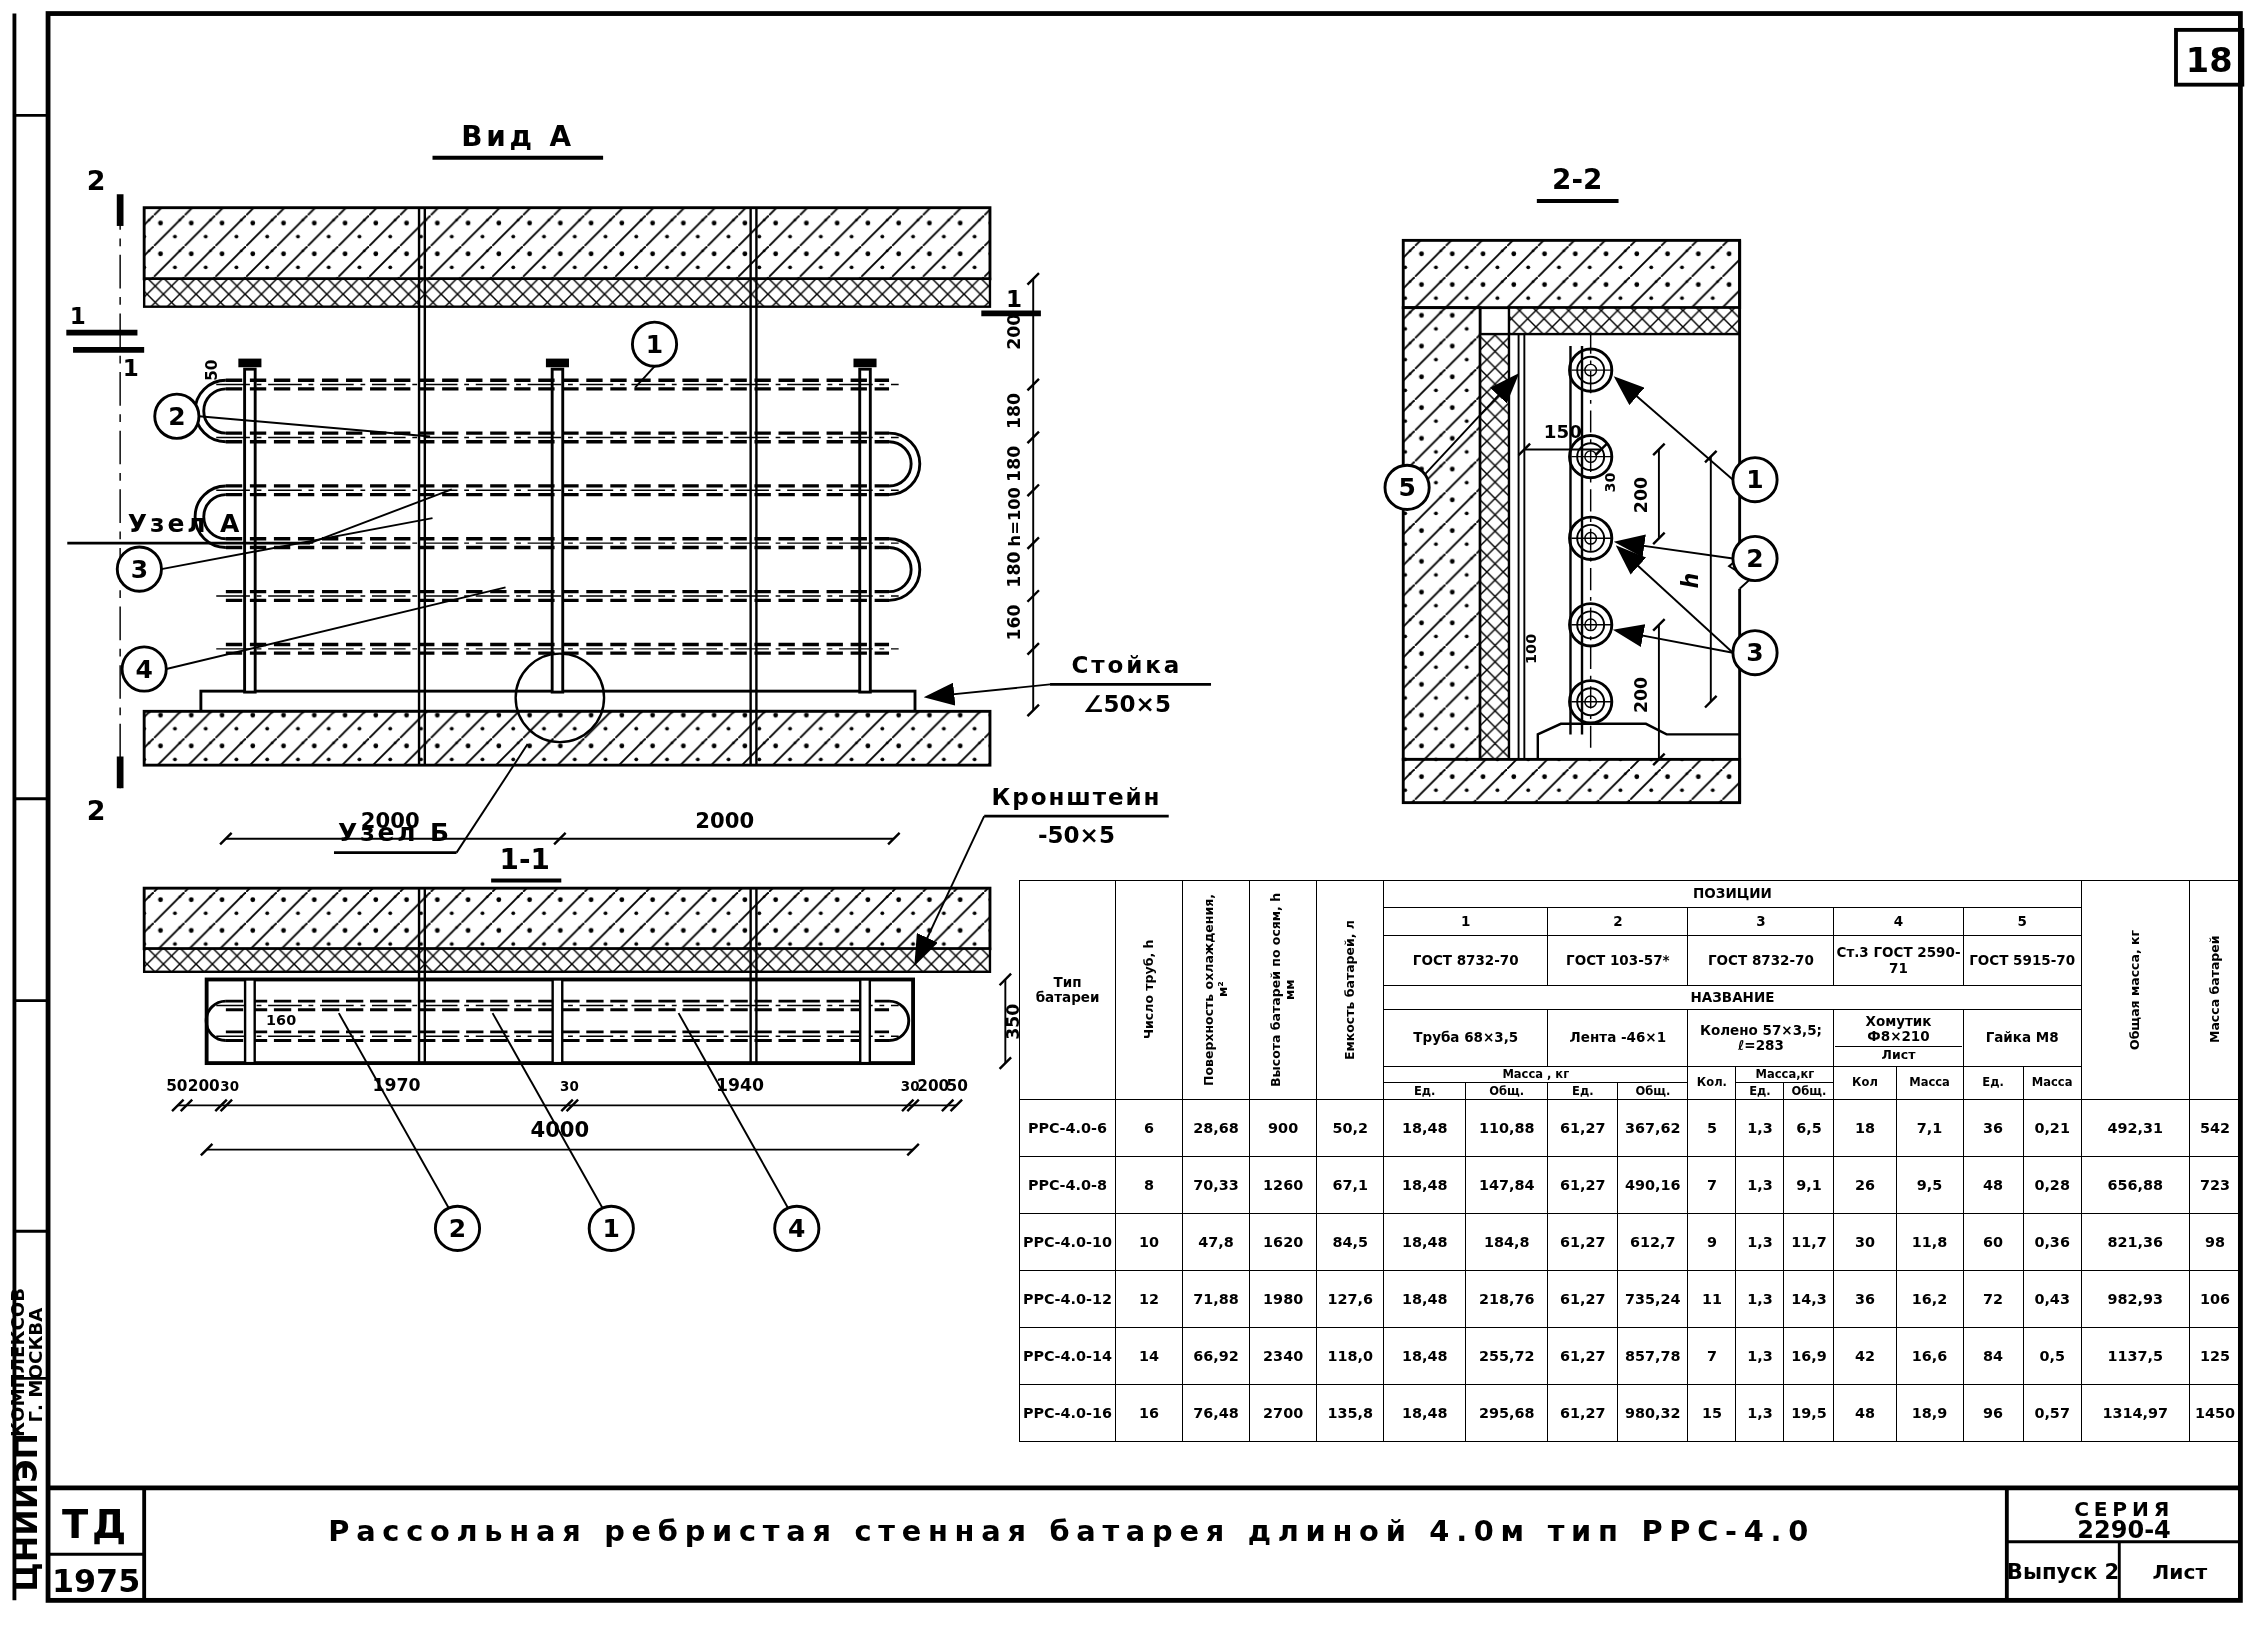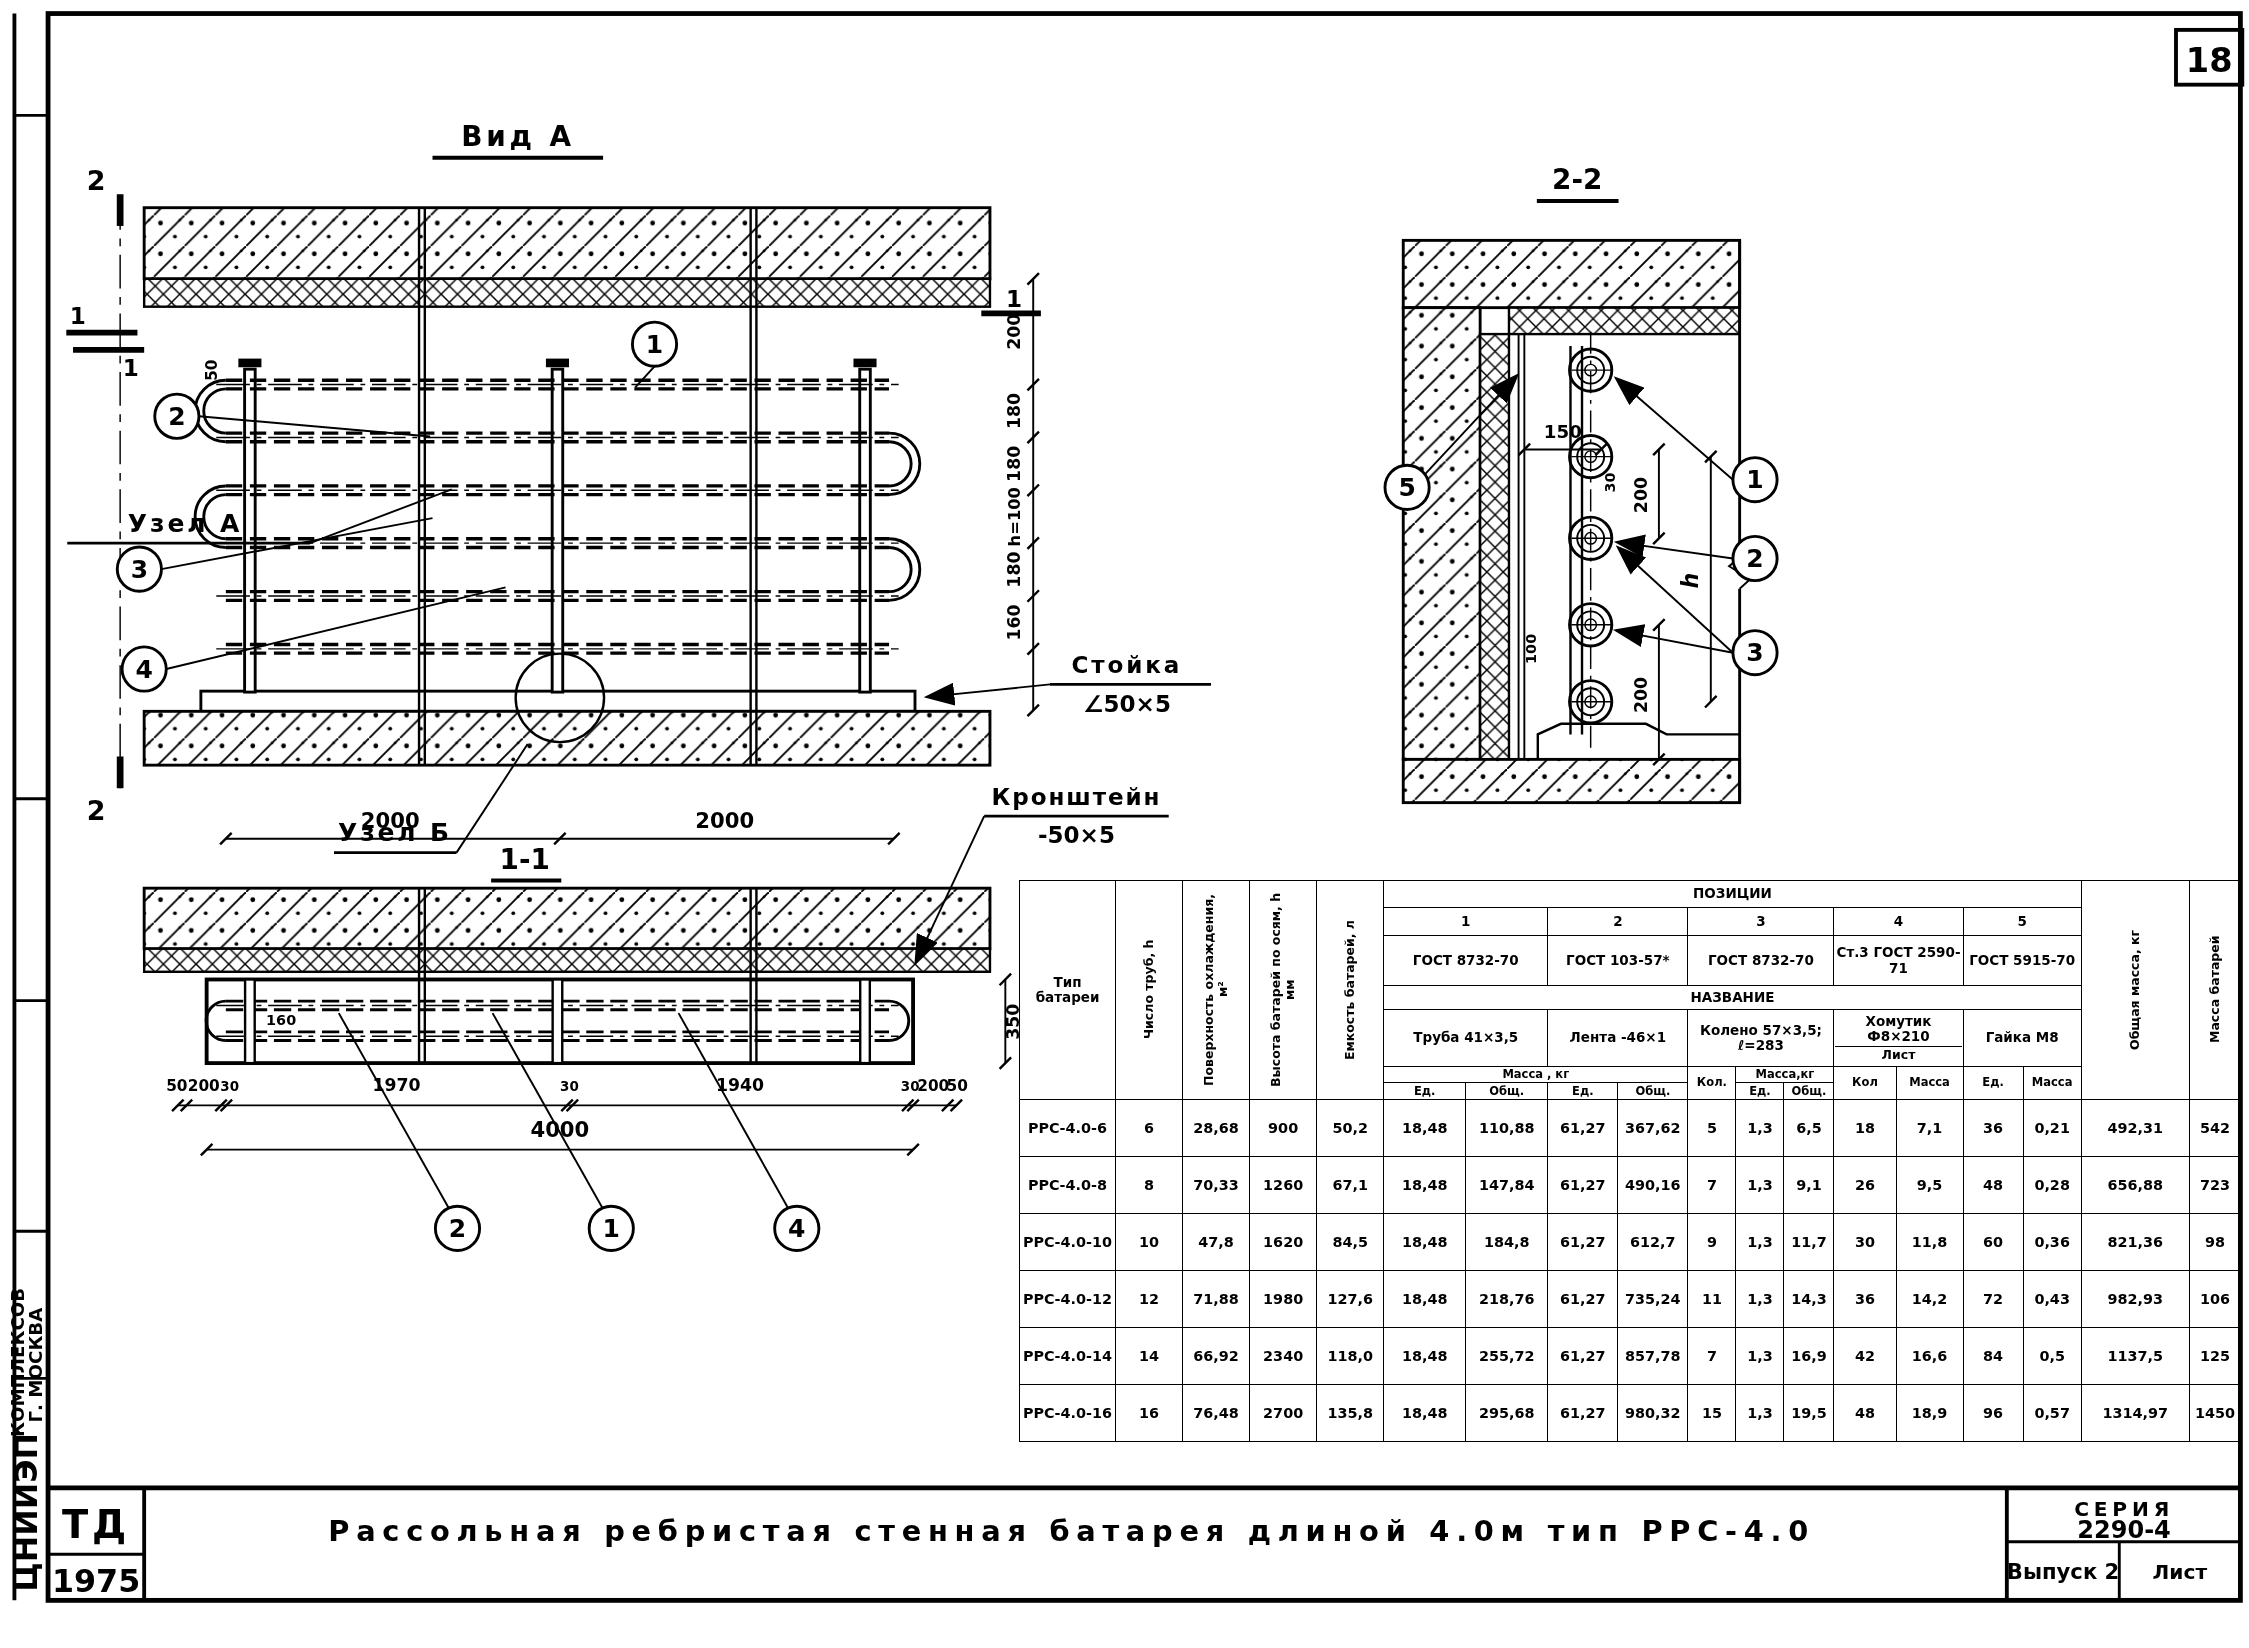--- a/index.html
+++ b/index.html
@@ -469,21 +469,21 @@
   <td colspan="2">ГОСТ 8732-70</td>
   <td colspan="2">ГОСТ 103-57*</td>
   <td colspan="3">ГОСТ 8732-70</td>
   <td colspan="2">Ст.3 ГОСТ 2590-71</td>
   <td colspan="2">ГОСТ 5915-70</td>
 </tr>
 <tr class="r4">
   <td colspan="11">НАЗВАНИЕ</td>
 </tr>
 <tr class="r5">
-  <td colspan="2" class="nm">Труба 41×3,5</td>
+  <td colspan="2" class="nm">Труба 68×3,5</td>
   <td colspan="2" class="nm">Лента -46×1</td>
   <td colspan="3" class="nm">Колено 57×3,5; ℓ=283</td>
   <td colspan="2" class="nm">
       <div>Хомутик Ф8×210</div>
       <div class="sub">Лист</div>
             </td>
   <td colspan="2" class="nm">Гайка М8</td>
 </tr>
 <tr class="r6">
   <td colspan="4">Масса , кг</td>
@@ -570,21 +570,21 @@
   <td>1980</td>
             <td>127,6</td>
             <td>18,48</td>
   <td>218,76</td>
             <td>61,27</td>
             <td>735,24</td>
   <td>11</td>
             <td>1,3</td>
             <td>14,3</td>
   <td>36</td>
-            <td>14,2</td>
+            <td>16,2</td>
             <td>72</td>
   <td>0,43</td>
             <td>982,93</td>
             <td>106</td>
 </tr>
 <tr class="dr">
   <td>РРС-4.0-14</td>
             <td>14</td>
             <td>66,92</td>
   <td>2340</td>

